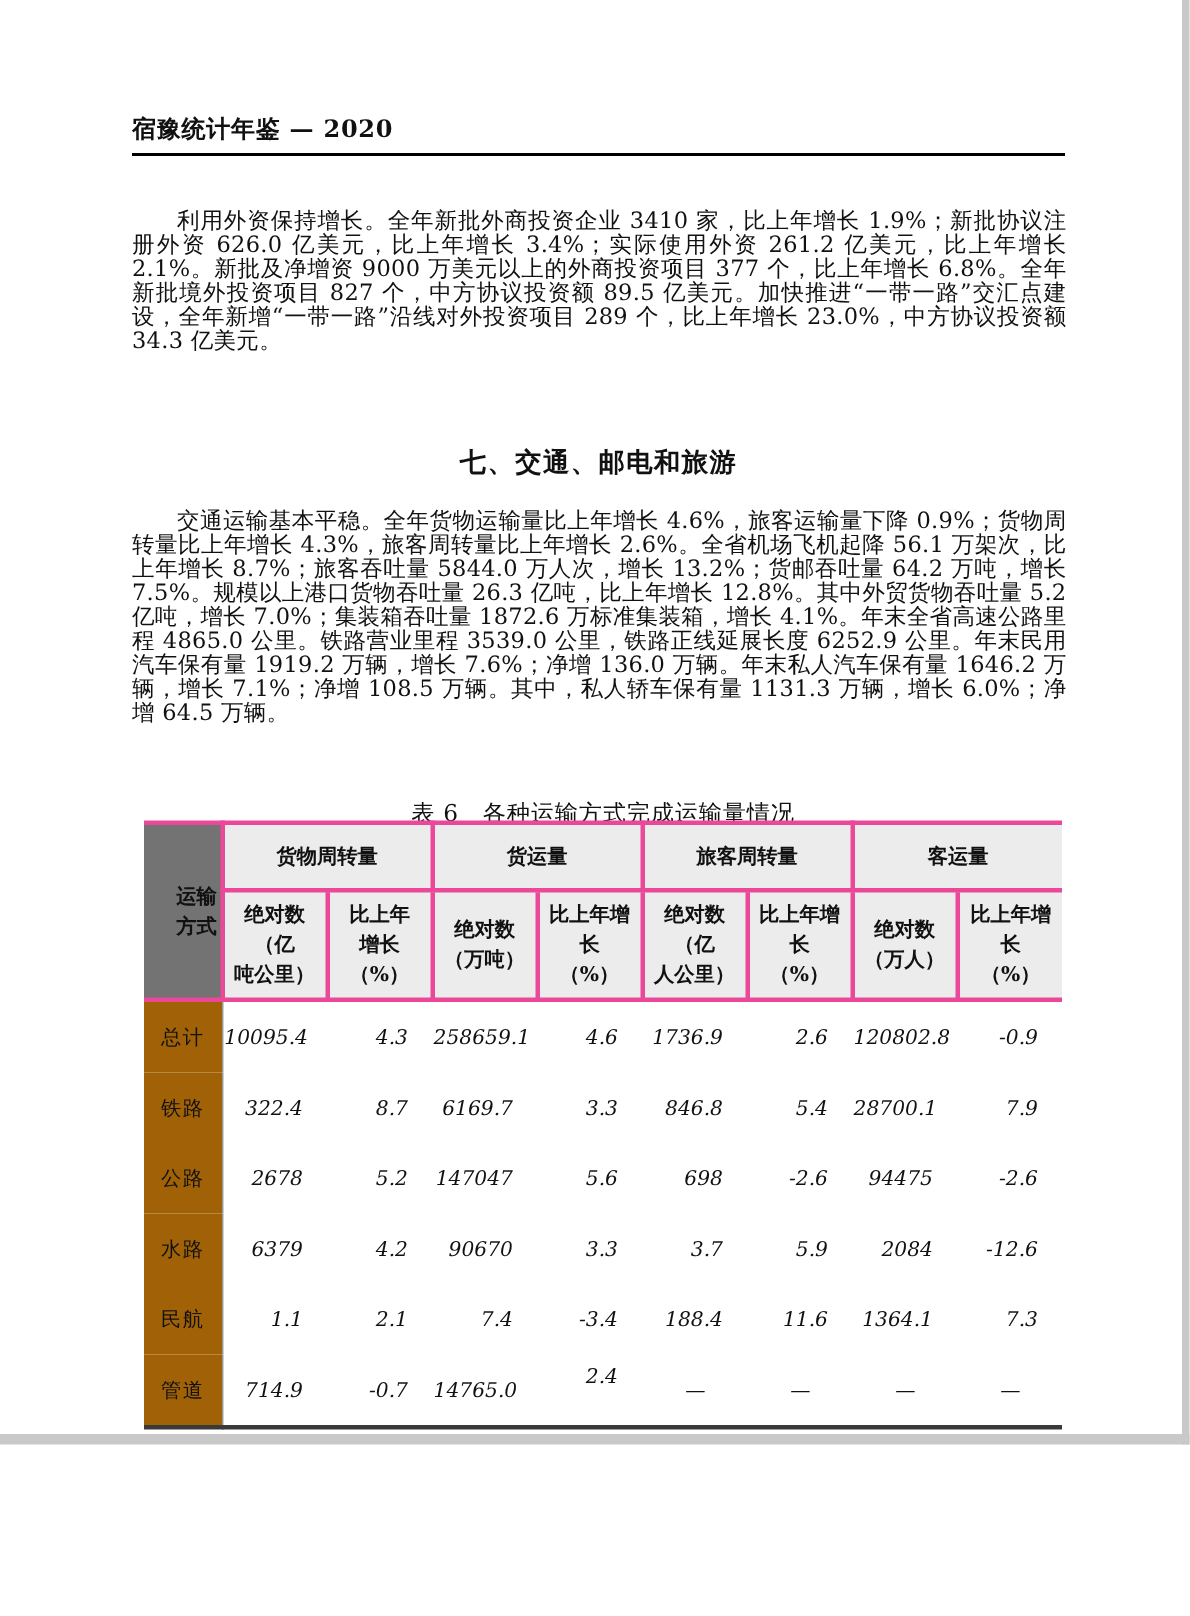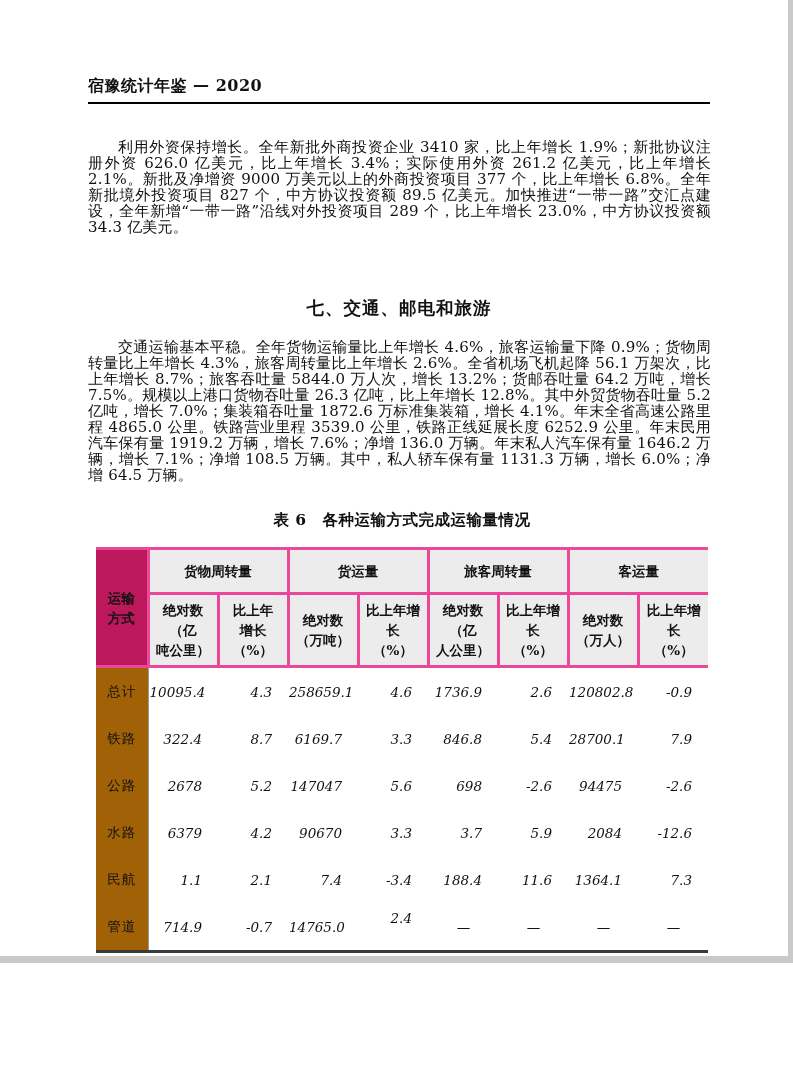--- a/index.html
+++ b/index.html
@@ -33,22 +33,22 @@
     letter-spacing: 0.2px;
   }
   .para-1 { top: 124px; }
   .para-2 { top: 324px; }
   .section-heading {
     position: absolute; left: 88px; top: 281px; width: 622px;
     text-align: center; font-size: 17.5px; font-weight: bold;
     letter-spacing: 1px;
   }
   .table-title {
-    position: absolute; left: 96px; top: 510px; width: 612px;
-    text-align: center; font-size: 15.5px; font-weight: bold;
+    position: absolute; left: 96px; top: 532px; width: 612px;
+    text-align: center; font-size: 15.5px; font-weight: normal;
     letter-spacing: 0.5px;
   }
   
   table.transport {
     position: absolute; left: 96px; top: 547px;
     width: 612px;
     border-collapse: collapse;
     table-layout: fixed;
     border-top: 2px solid #6e6e6e;
     border-bottom: 3px solid #3a3a3a;
@@ -61,22 +61,23 @@
     border: 3px solid #ec4899;
     font-weight: bold;
     text-align: center; vertical-align: middle;
     white-space: pre-line;
     line-height: 20px;
     padding: 0 2px;
   }
   table.transport thead tr.group-row th { height: 42px; }
   table.transport thead tr.sub-row th { height: 70px; }
   table.transport th.corner {
-    background: #be185d;
+    background: #737373;
     border-left: none;
+    text-align: right;
   }
   table.transport thead th:last-child { border-right: none; }
   table.transport tbody td {
     border: none;
     height: 45px;
     vertical-align: middle;
   }
   table.transport tbody td.lbl {
     background: #a16207;
     border-right: 1px solid #9a9a9a;

